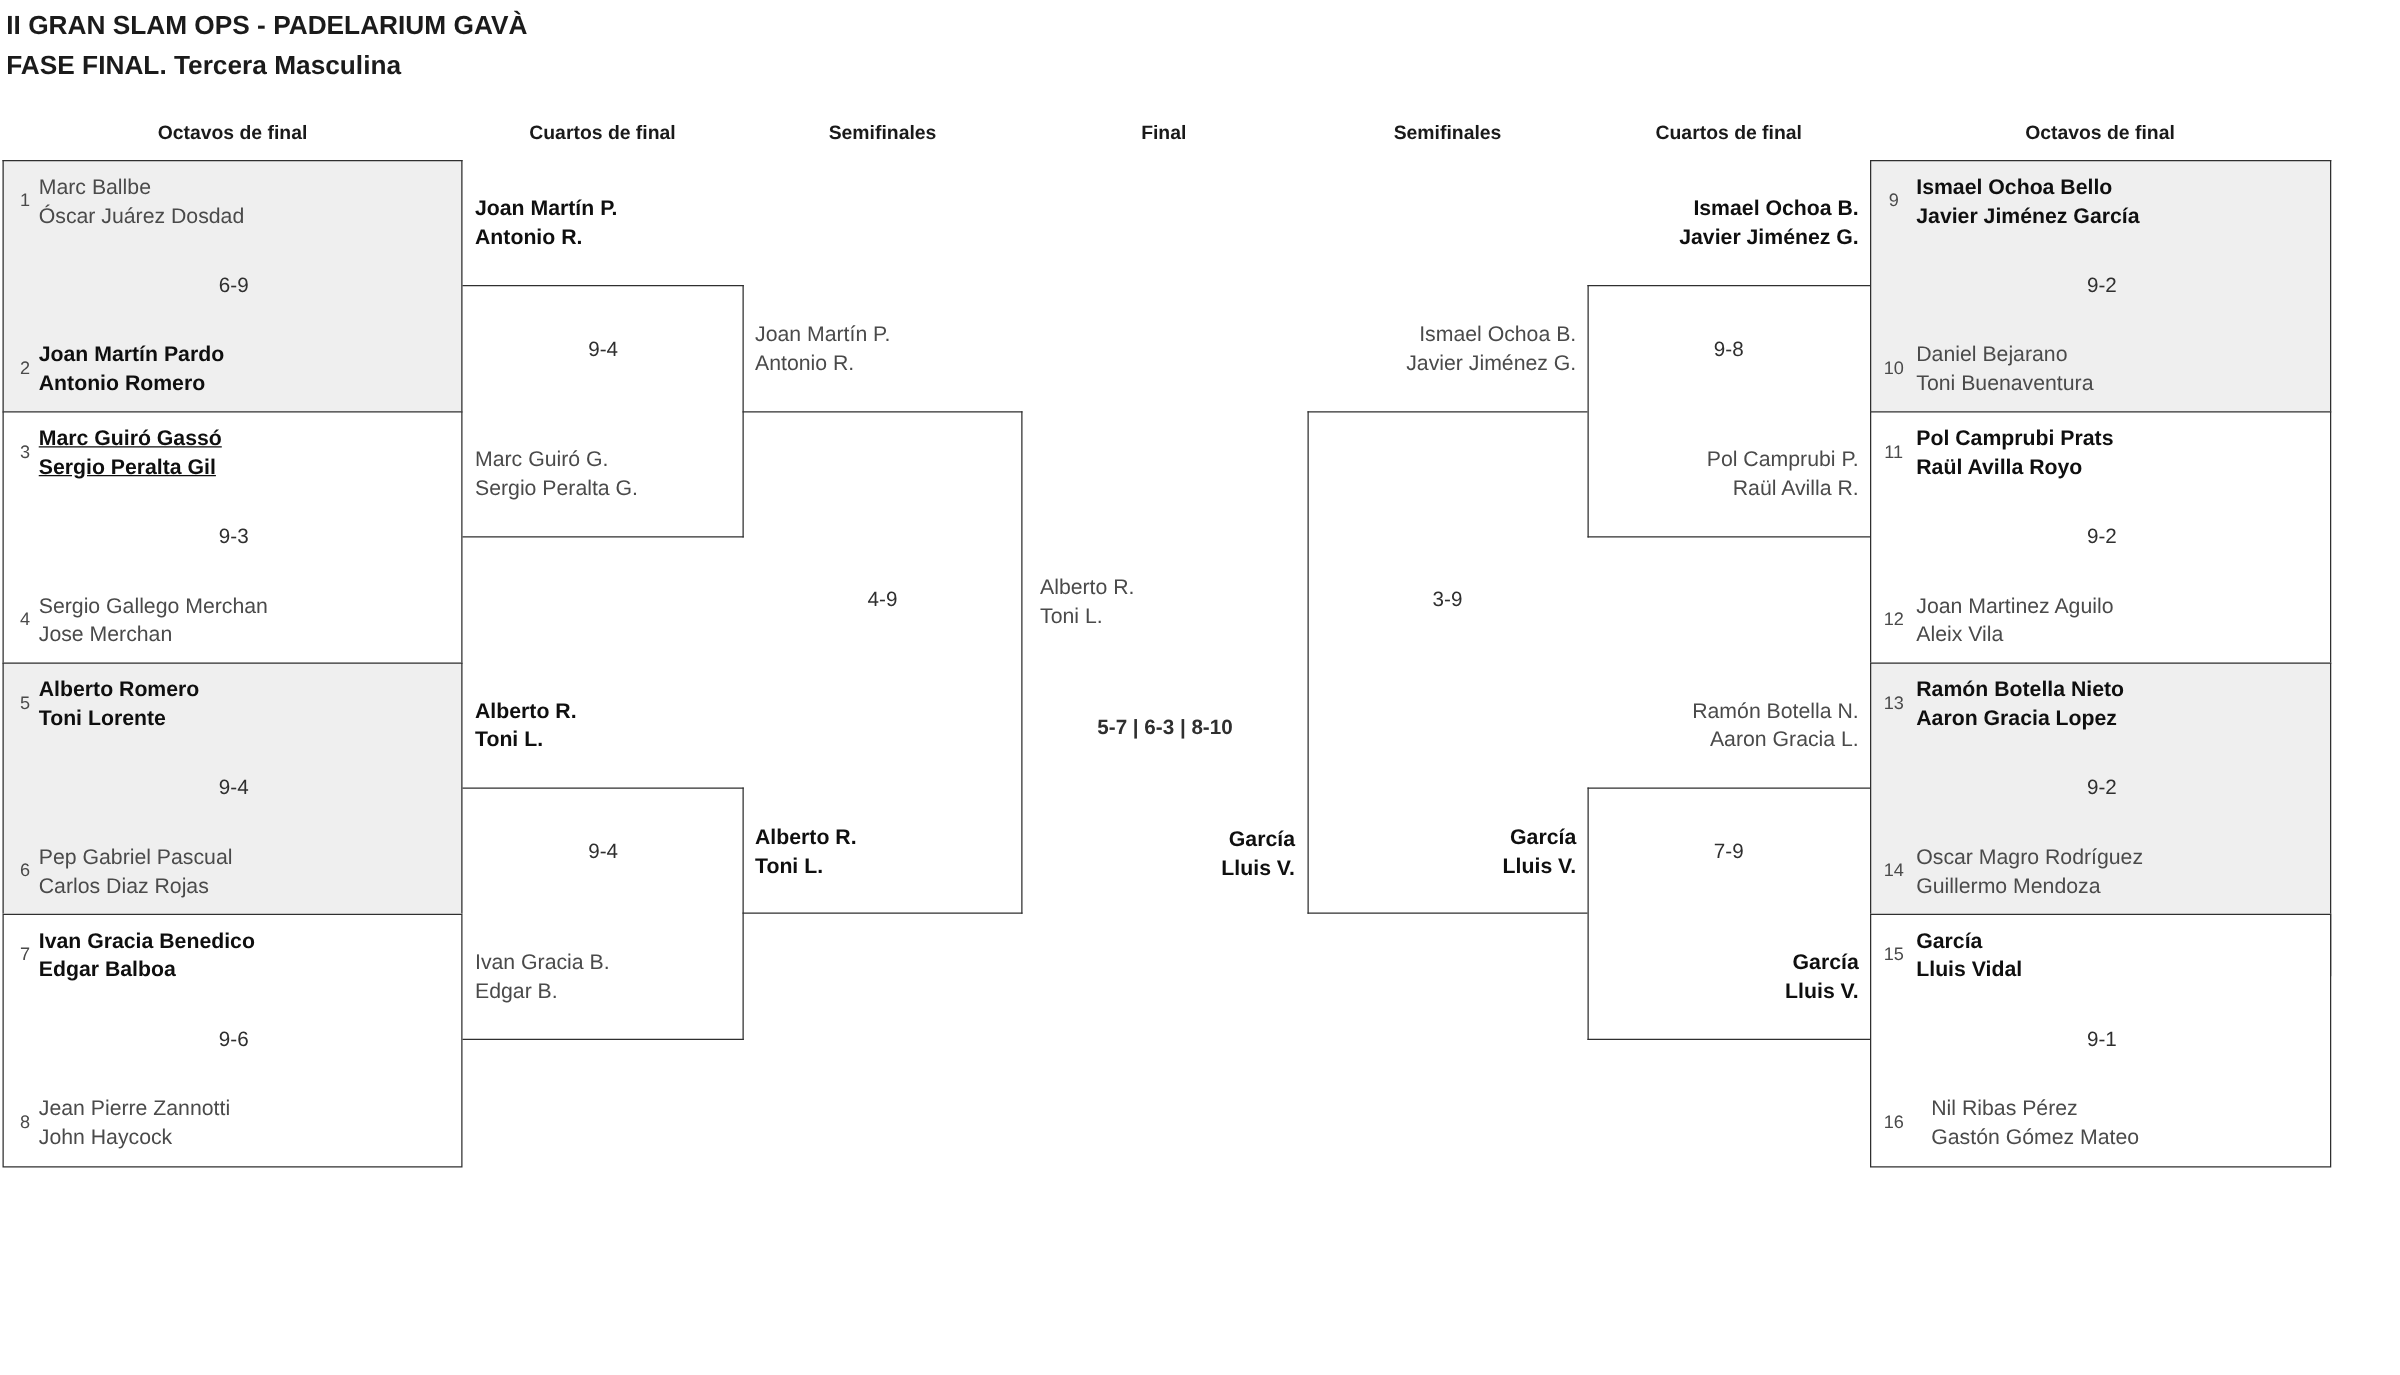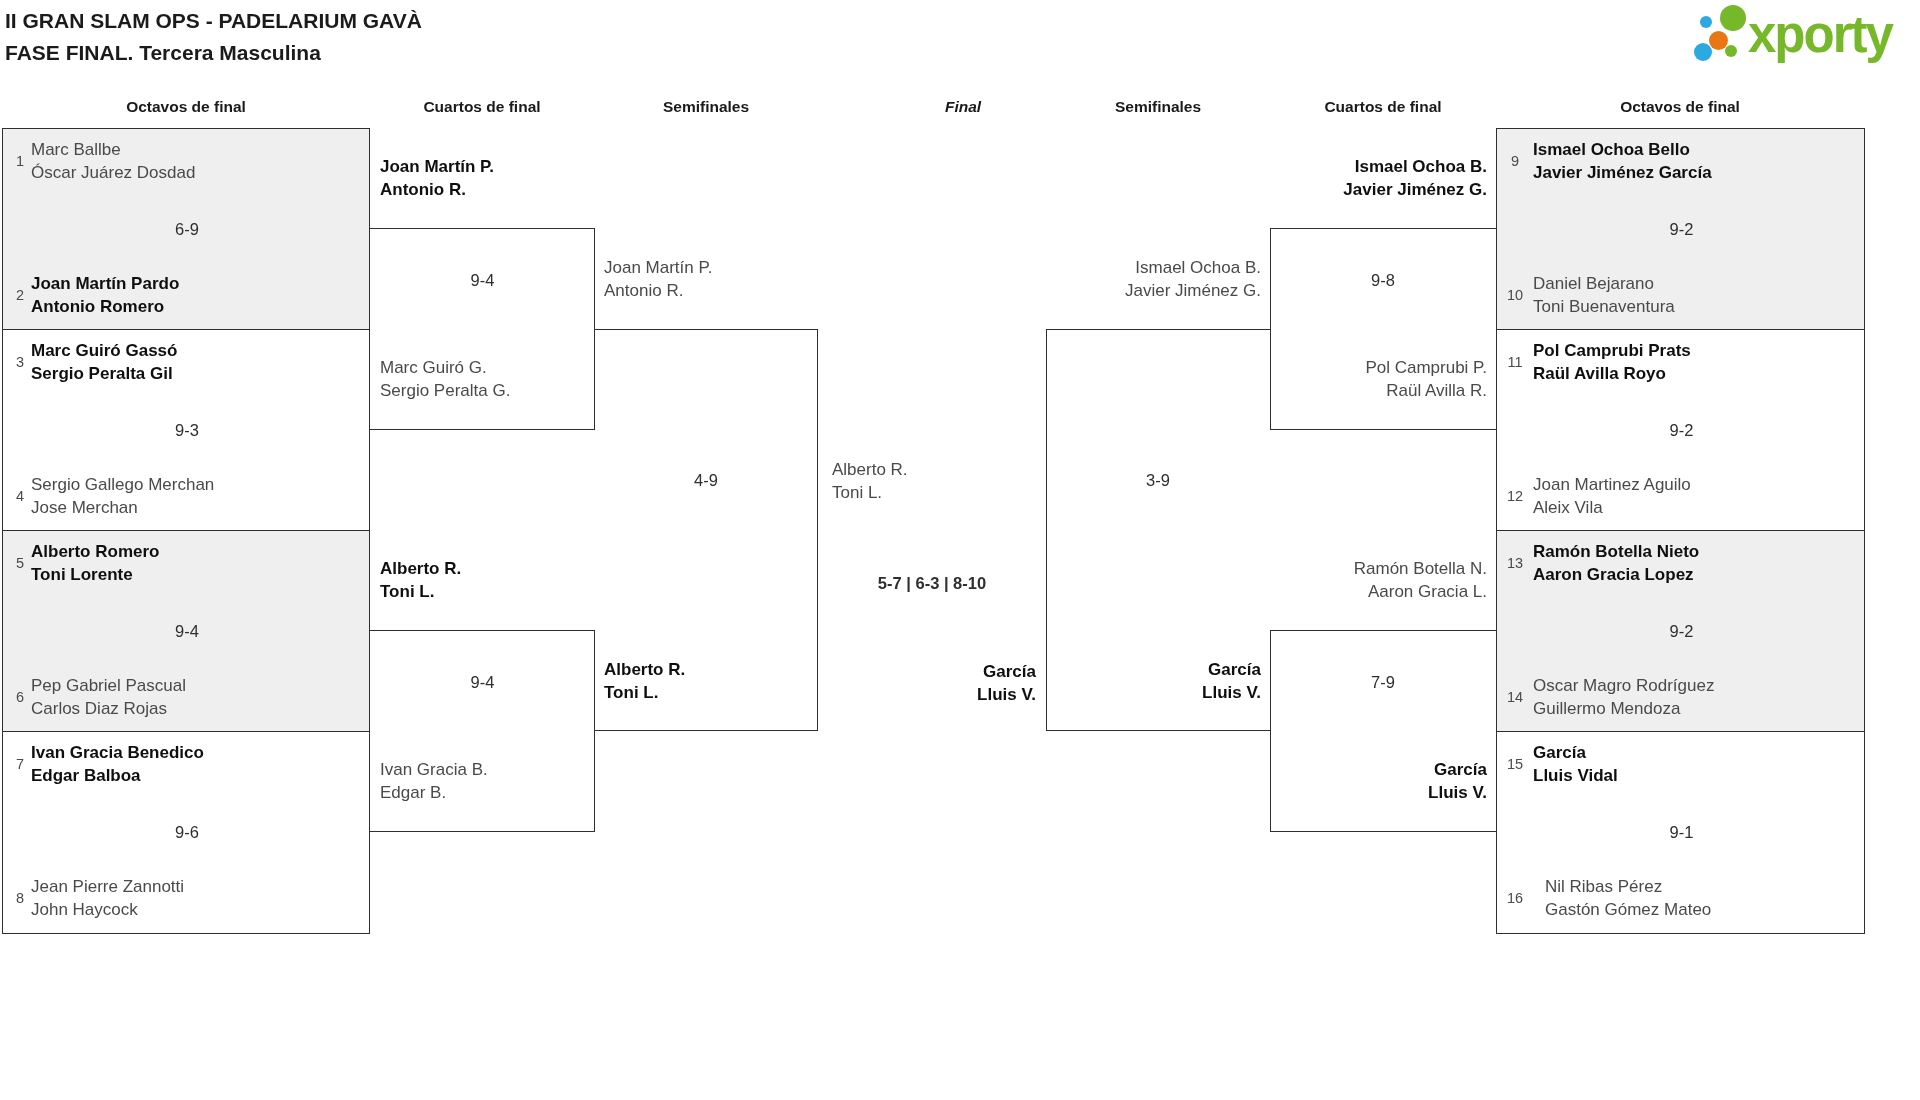--- a/index.html
+++ b/index.html
@@ -46,55 +46,47 @@
 </head>
 <body>
 
 <div class="canvas">
 
   <div class="title-block">
     <div class="title-line">II GRAN SLAM OPS - PADELARIUM GAVÀ</div>
     <div class="title-line">FASE FINAL. Tercera Masculina</div>
   </div>
 
-  <div class="logo">
-    <span class="dot" style="left:6px;top:16px;width:12px;height:12px;background:#2ba9e0;"></span>
-    <span class="dot" style="left:26px;top:5px;width:26px;height:26px;background:#76b82a;"></span>
-    <span class="dot" style="left:15px;top:31px;width:19px;height:19px;background:#e87613;"></span>
-    <span class="dot" style="left:0px;top:43px;width:18px;height:18px;background:#2ba9e0;"></span>
-    <span class="dot" style="left:31px;top:45px;width:12px;height:12px;background:#76b82a;"></span>
-    <span class="logo-word">xporty</span>
-  </div>
 
   <div id="headers">
       <div class="round-header" style="left: 186px;">Octavos de final</div>
       <div class="round-header" style="left: 482px;">Cuartos de final</div>
       <div class="round-header" style="left: 706px;">Semifinales</div>
-      <div class="round-header" style="left: 963px; font-style: italic;">Final</div>
+      <div class="round-header" style="left: 931px;">Final</div>
       <div class="round-header" style="left: 1158px;">Semifinales</div>
       <div class="round-header" style="left: 1383px;">Cuartos de final</div>
       <div class="round-header" style="left: 1680px;">Octavos de final</div>
     </div>
   <div id="bracket">
       <div class="box r16 shaded" style="left: 2px; top: 128px; width: 368px; height: 201px;">
         <div class="seed" style="left: 6px; top: 9px;">1</div>
         <div class="team-lines loser" style="left: 28px; top: 9px;">
           <div>Marc Ballbe</div>
           <div>Óscar Juárez Dosdad</div>
         </div>
         <div class="seed" style="left: 6px; top: 143px;">2</div>
         <div class="team-lines winner" style="left: 28px; top: 143px;">
           <div>Joan Martín Pardo</div>
           <div>Antonio Romero</div>
         </div>
         <div class="score" style="left: 184px; top: 100px;">6-9</div>
       </div>
       <div class="box r16" style="left: 2px; top: 329px; width: 368px; height: 201px;">
         <div class="seed" style="left: 6px; top: 9px;">3</div>
-        <div class="team-lines winner" style="left: 28px; top: 9px;">
+        <div class="team-lines winner" style="left: 28px; top: 9px; text-decoration: underline;">
           <div>Marc Guiró Gassó</div>
           <div>Sergio Peralta Gil</div>
         </div>
         <div class="seed" style="left: 6px; top: 143px;">4</div>
         <div class="team-lines loser" style="left: 28px; top: 143px;">
           <div>Sergio Gallego Merchan</div>
           <div>Jose Merchan</div>
         </div>
         <div class="score" style="left: 184px; top: 100px;">9-3</div>
       </div>

